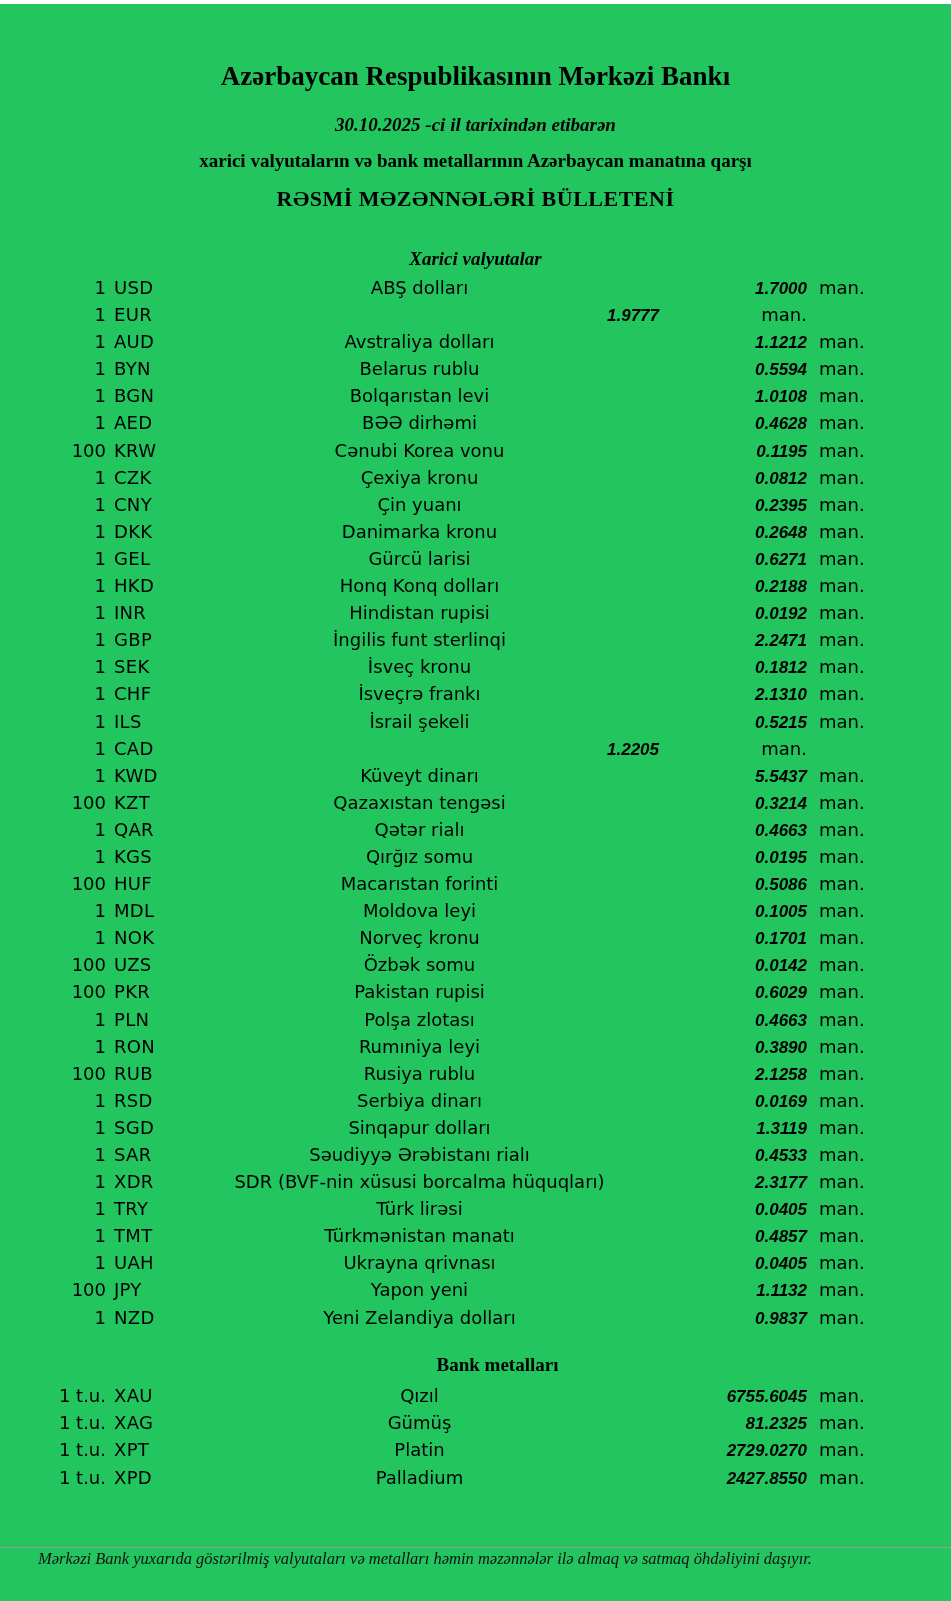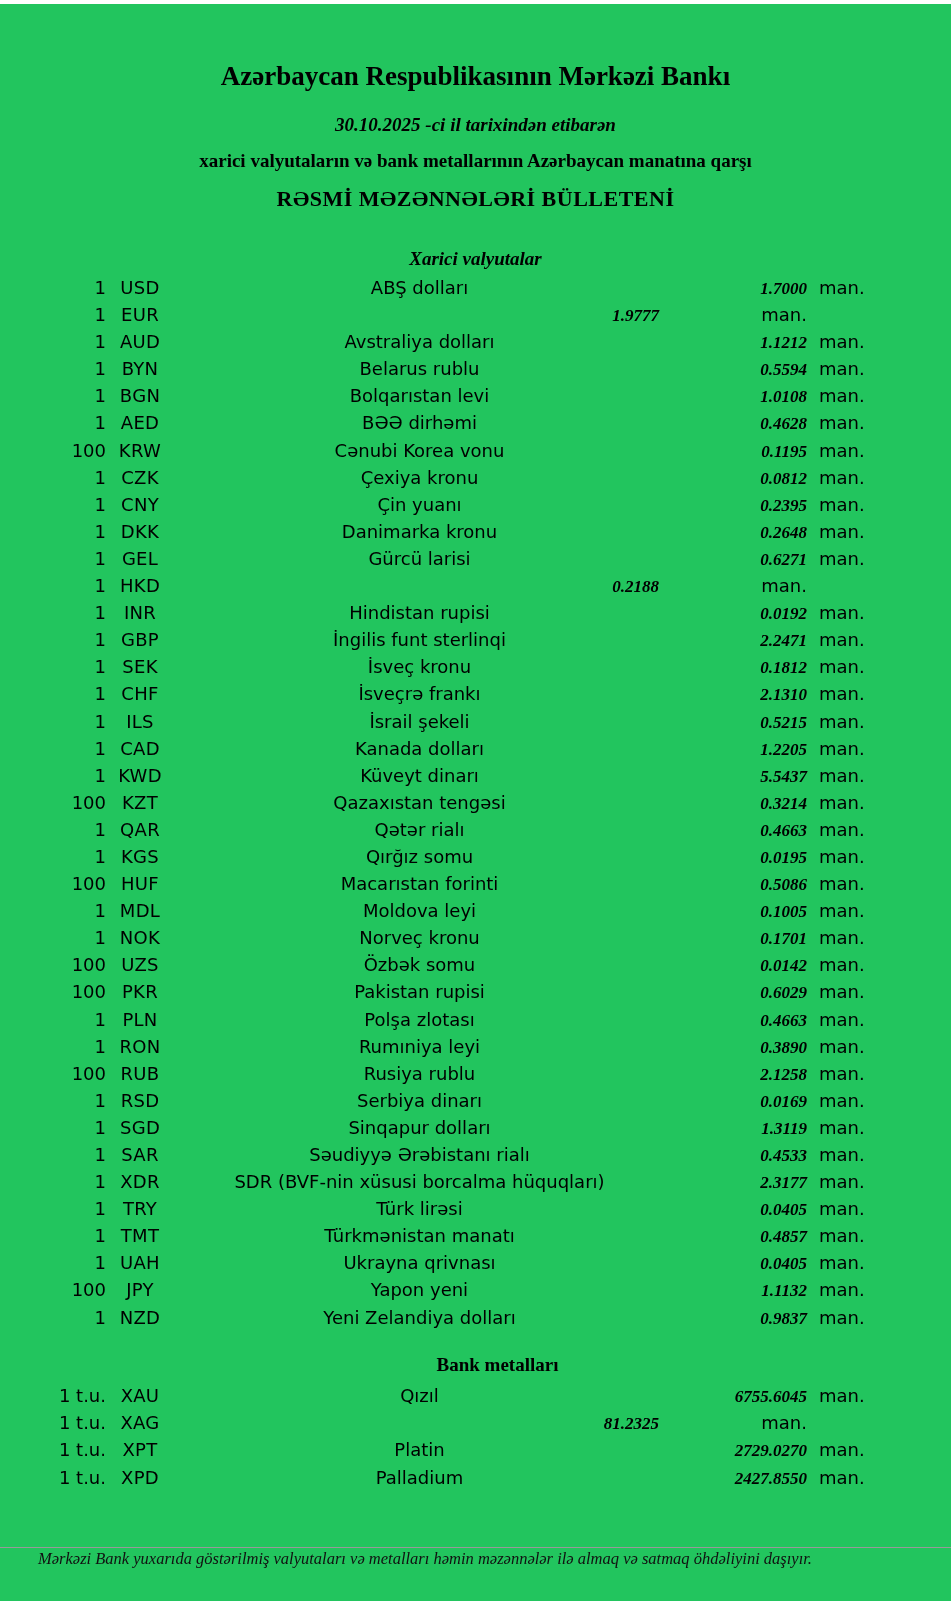--- a/index.html
+++ b/index.html
@@ -40,25 +40,25 @@
     column-gap: 8px;
     align-items: baseline;
     height: 27.1px;
     padding-left: 48px;
     padding-right: 88px;
     font-size: 18px;
     white-space: nowrap;
   }
   .metals .rate-row { height: 27.4px; }
   .qty   { text-align: right; }
-  .code  { text-align: center; letter-spacing: 0.3px; }
+  .code  { text-align: left; letter-spacing: 0.3px; }
   .cname { text-align: center; padding-left: 6px; overflow: hidden; }
   .rate  {
     text-align: right;
-    font-family: Liberation Serif, serif;
+    font-family: Liberation Sans, sans-serif;
     font-weight: bold;
     font-style: italic;
     font-size: 17px;
   }
   .man   { text-align: right; padding-left: 4px; }
 
   .doc-footer {
     position: absolute;
     left: 0;
     right: 0;
@@ -158,20 +158,21 @@
         <div class="rate-row">
           <span class="qty">1</span>
           <span class="code">GEL</span>
           <span class="cname">Gürcü larisi</span>
           <span class="rate">0.6271</span>
           <span class="man">man.</span>
         </div>
         <div class="rate-row">
           <span class="qty">1</span>
           <span class="code">HKD</span>
+          <span class="cname">Honq Konq dolları</span>
           <span class="rate">0.2188</span>
           <span class="man">man.</span>
         </div>
         <div class="rate-row">
           <span class="qty">1</span>
           <span class="code">INR</span>
           <span class="cname">Hindistan rupisi</span>
           <span class="rate">0.0192</span>
           <span class="man">man.</span>
         </div>
@@ -199,21 +200,20 @@
         <div class="rate-row">
           <span class="qty">1</span>
           <span class="code">ILS</span>
           <span class="cname">İsrail şekeli</span>
           <span class="rate">0.5215</span>
           <span class="man">man.</span>
         </div>
         <div class="rate-row">
           <span class="qty">1</span>
           <span class="code">CAD</span>
-          <span class="cname">Kanada dolları</span>
           <span class="rate">1.2205</span>
           <span class="man">man.</span>
         </div>
         <div class="rate-row">
           <span class="qty">1</span>
           <span class="code">KWD</span>
           <span class="cname">Küveyt dinarı</span>
           <span class="rate">5.5437</span>
           <span class="man">man.</span>
         </div>
@@ -366,20 +366,21 @@
         <div class="rate-row">
           <span class="qty">1 t.u.</span>
           <span class="code">XAU</span>
           <span class="cname">Qızıl</span>
           <span class="rate">6755.6045</span>
           <span class="man">man.</span>
         </div>
         <div class="rate-row">
           <span class="qty">1 t.u.</span>
           <span class="code">XAG</span>
+          <span class="cname">Gümüş</span>
           <span class="rate">81.2325</span>
           <span class="man">man.</span>
         </div>
         <div class="rate-row">
           <span class="qty">1 t.u.</span>
           <span class="code">XPT</span>
           <span class="cname">Platin</span>
           <span class="rate">2729.0270</span>
           <span class="man">man.</span>
         </div>

